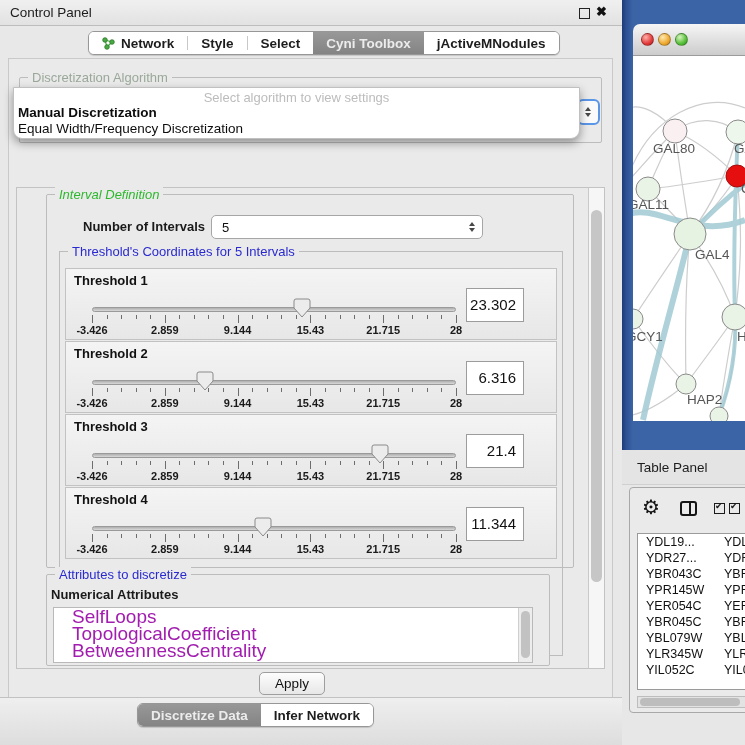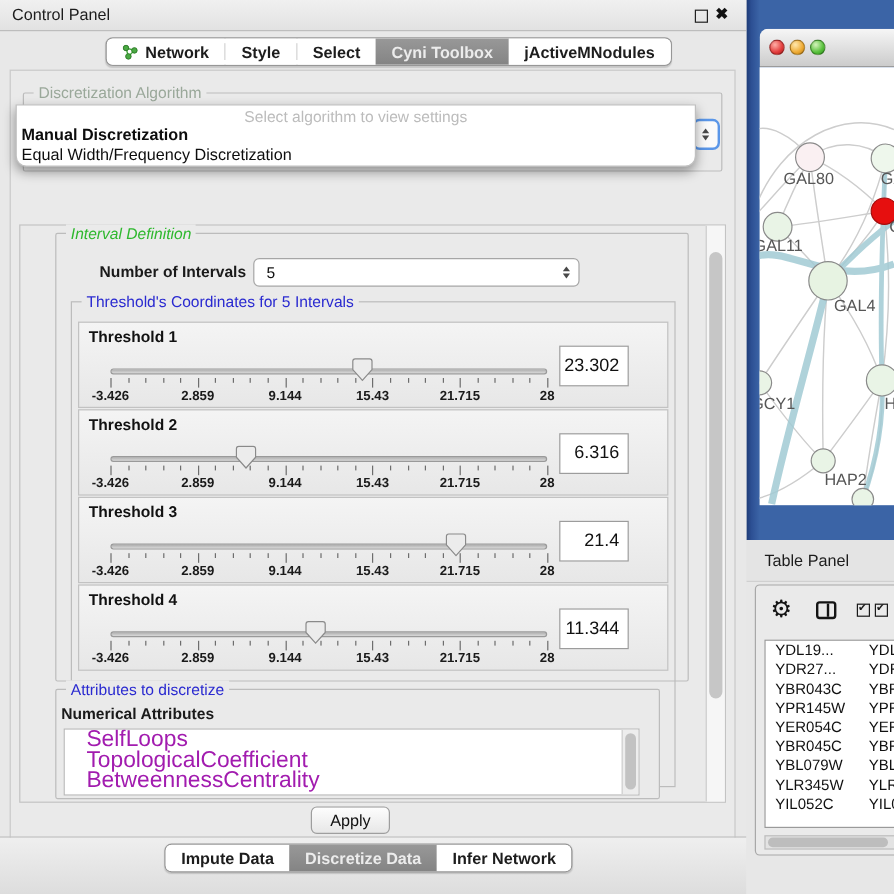--- a/index.html
+++ b/index.html
@@ -388,23 +388,20 @@
         <div id="vscroll">
             <div class="thumb"></div>
           </div>
       </div>
 
       <div id="apply-btn">Apply</div>
     </div>
 
     <div id="bottom-strip"></div>
     <div class="tabgroup" id="bottom-tabs">
-        <div class="tab">
-          <span>Impute Data</span>
-        </div>
         <div class="tab selected">
           <span>Discretize Data</span>
         </div>
         <div class="tab">
           <span>Infer Network</span>
         </div>
       </div>
   </div>
 
   <div id="right-side">

